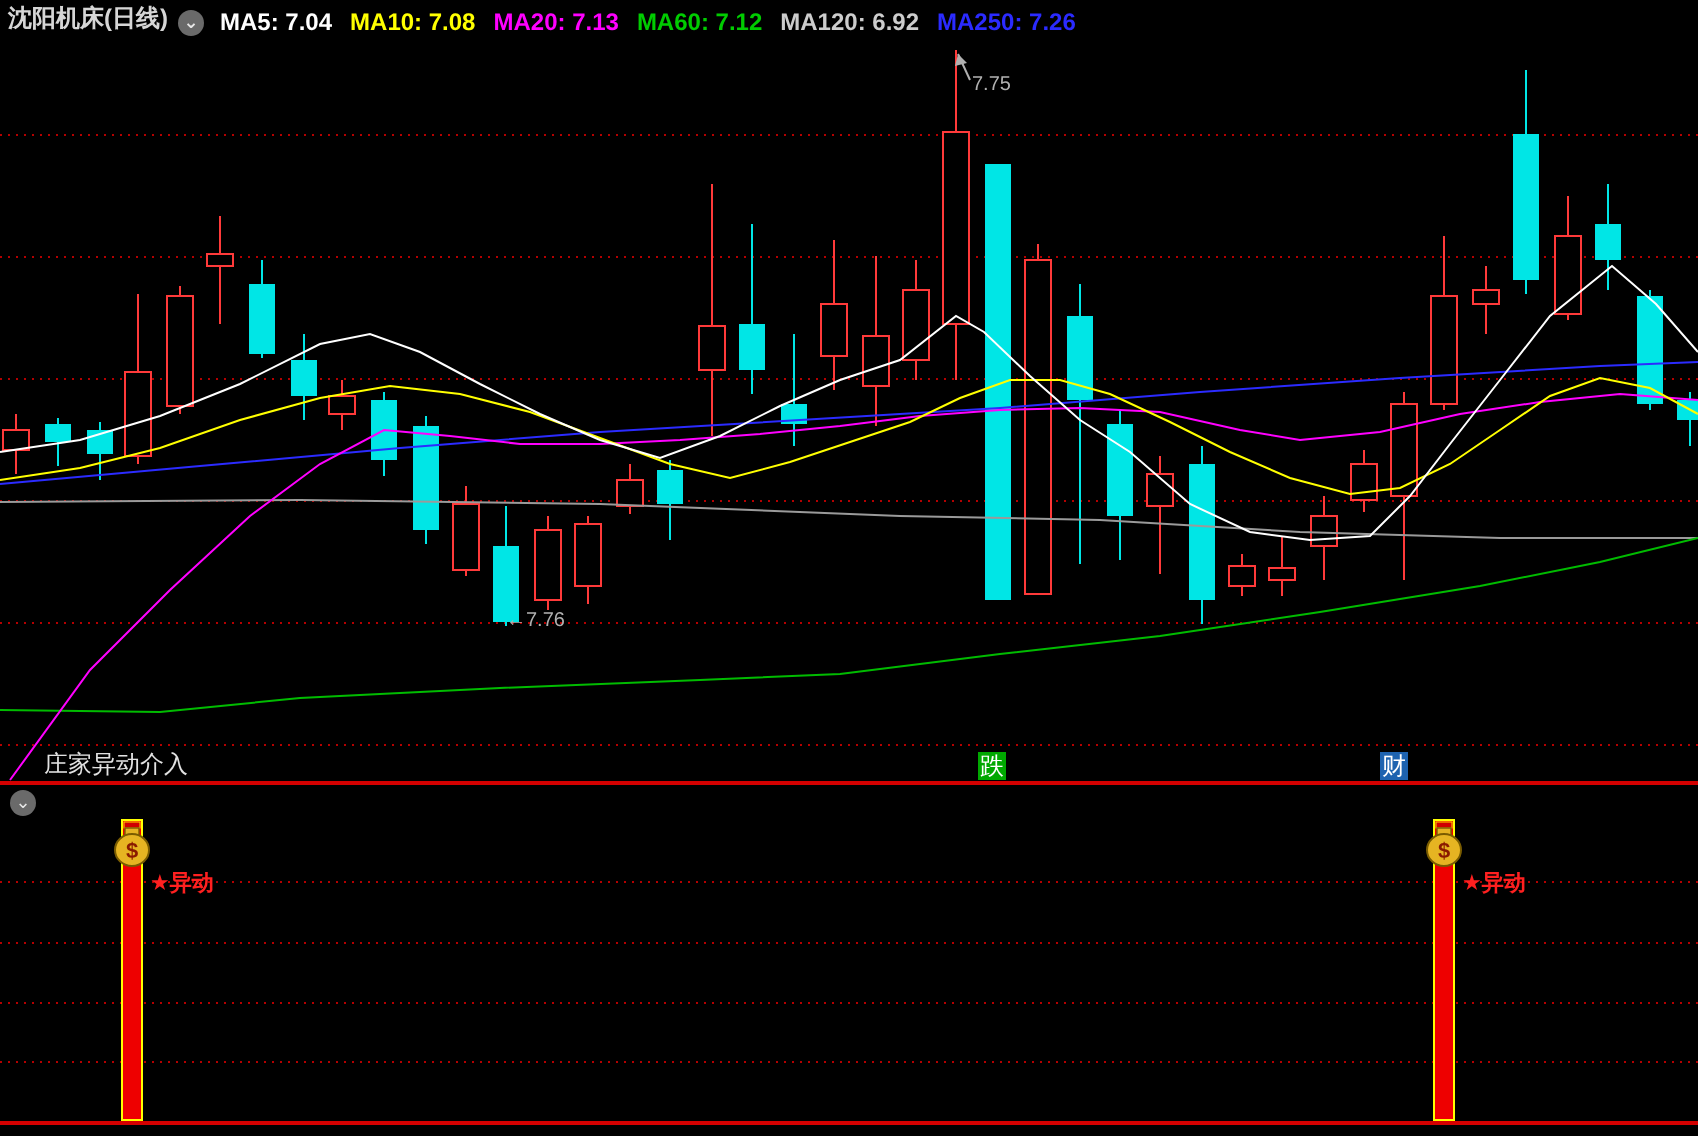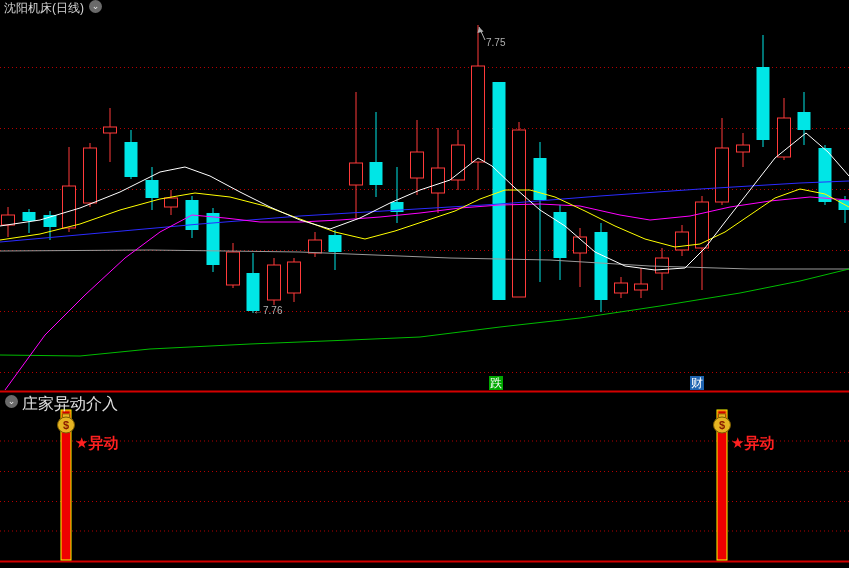--- a/index.html
+++ b/index.html
@@ -3,52 +3,60 @@
 <meta charset="utf-8">
 <style>
   html,body{margin:0;padding:0;background:#000;}
   #screen{
     position:relative;width:849px;height:568px;background:#000;overflow:hidden;
     font-family:"Liberation Sans","DejaVu Sans",sans-serif;
   }
   
   #titlebar{
     position:absolute;left:0;top:0;width:849px;height:18px;
-    display:flex;align-items:flex-start;font-size:12px;
+    display:flex;align-items:flex-end;font-size:12px;font-weight:bold;
   }
   .stock-title{color:#d6d6d6;margin-left:4px;white-space:nowrap;}
   .circle-icon{
     display:inline-flex;align-items:center;justify-content:center;
     width:13px;height:13px;border-radius:50%;background:#6a6a6a;color:#e8e8e8;
     font-size:9px;line-height:13px;margin-left:5px;flex:0 0 auto;
   }
   #ma-labels{display:flex;margin-left:8px;}
   .ma-label{margin-right:9px;white-space:nowrap;}
   
   #chart-svg{position:absolute;left:0;top:0;}
   
   .annotation{position:absolute;font-size:10px;white-space:nowrap;}
   .event-marker{
     position:absolute;font-size:12px;line-height:14px;color:#fff;
     padding:0 1px;white-space:nowrap;
   }
-  .signal-label{position:absolute;font-size:15px;font-weight:bold;white-space:nowrap;}
+  .signal-label{position:absolute;font-size:11px;font-weight:bold;white-space:nowrap;}
   #subpanel-title{
-    position:absolute;left:22px;top:394px;font-size:16px;color:#e2e2e2;white-space:nowrap;
+    position:absolute;left:22px;top:374px;font-size:12px;color:#e2e2e2;white-space:nowrap;
   }
   #subpanel-icon{position:absolute;left:5px;top:395px;margin-left:0;}
 </style>
 </head>
 <body>
 
 <div id="screen">
 
   <div id="titlebar">
     <span class="stock-title">沈阳机床(日线)</span>
     <span class="circle-icon">⌄</span>
+    <span id="ma-labels">
+        <span class="ma-label" style="color: rgb(255, 255, 255);">MA5: 7.04</span>
+        <span class="ma-label" style="color: rgb(255, 255, 0);">MA10: 7.08</span>
+        <span class="ma-label" style="color: rgb(255, 0, 255);">MA20: 7.13</span>
+        <span class="ma-label" style="color: rgb(0, 204, 0);">MA60: 7.12</span>
+        <span class="ma-label" style="color: rgb(204, 204, 204);">MA120: 6.92</span>
+        <span class="ma-label" style="color: rgb(43, 43, 255);">MA250: 7.26</span>
+      </span>
   </div>
 
   <svg id="chart-svg" width="849" height="568">
       <line x1="0" y1="67.5" x2="849" y2="67.5" stroke="#b40000" stroke-width="1" stroke-dasharray="1 3"></line>
       <line x1="0" y1="128.5" x2="849" y2="128.5" stroke="#b40000" stroke-width="1" stroke-dasharray="1 3"></line>
       <line x1="0" y1="189.5" x2="849" y2="189.5" stroke="#b40000" stroke-width="1" stroke-dasharray="1 3"></line>
       <line x1="0" y1="250.5" x2="849" y2="250.5" stroke="#b40000" stroke-width="1" stroke-dasharray="1 3"></line>
       <line x1="0" y1="311.5" x2="849" y2="311.5" stroke="#b40000" stroke-width="1" stroke-dasharray="1 3"></line>
       <line x1="0" y1="372.5" x2="849" y2="372.5" stroke="#b40000" stroke-width="1" stroke-dasharray="1 3"></line>
       <line x1="0" y1="441" x2="849" y2="441" stroke="#b40000" stroke-width="1" stroke-dasharray="1 3"></line>

